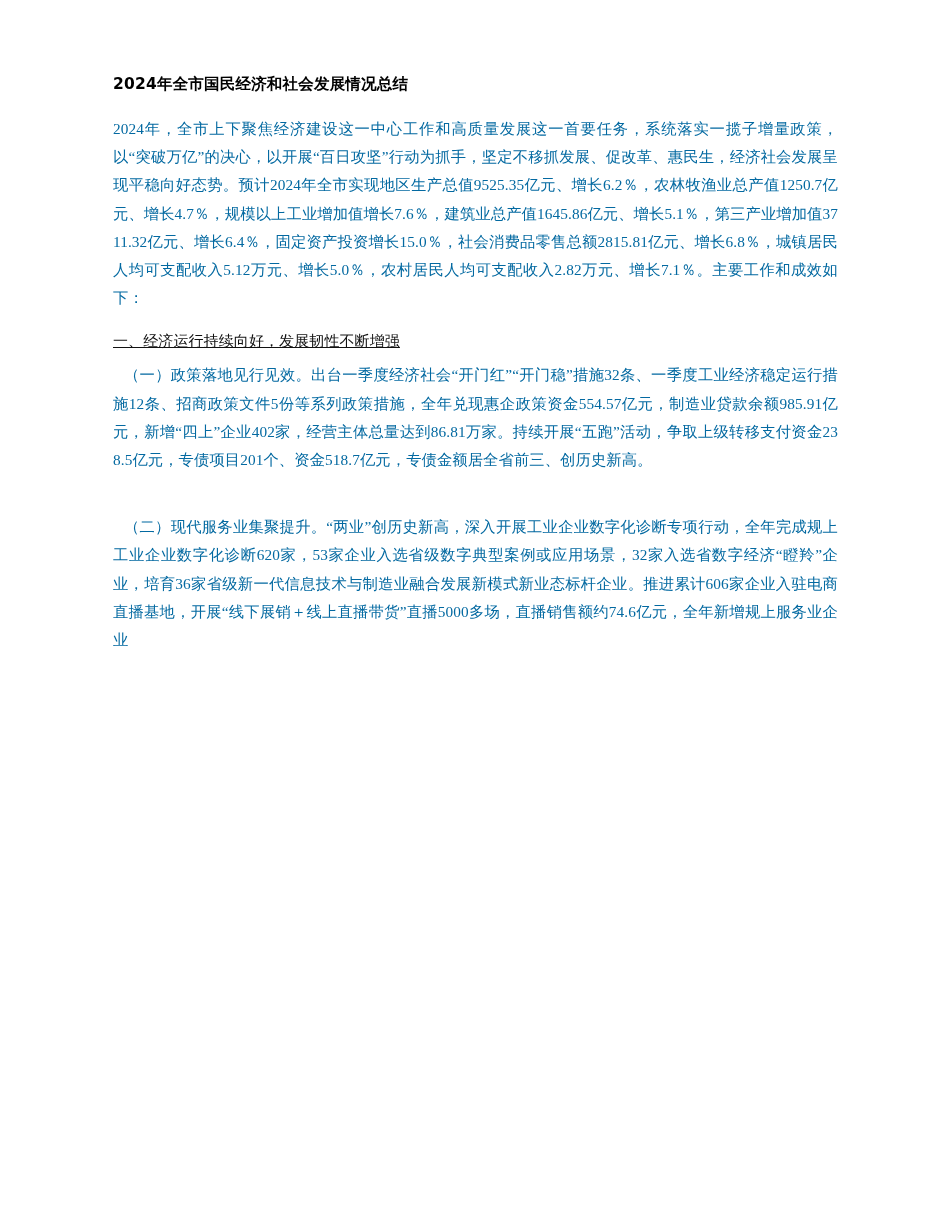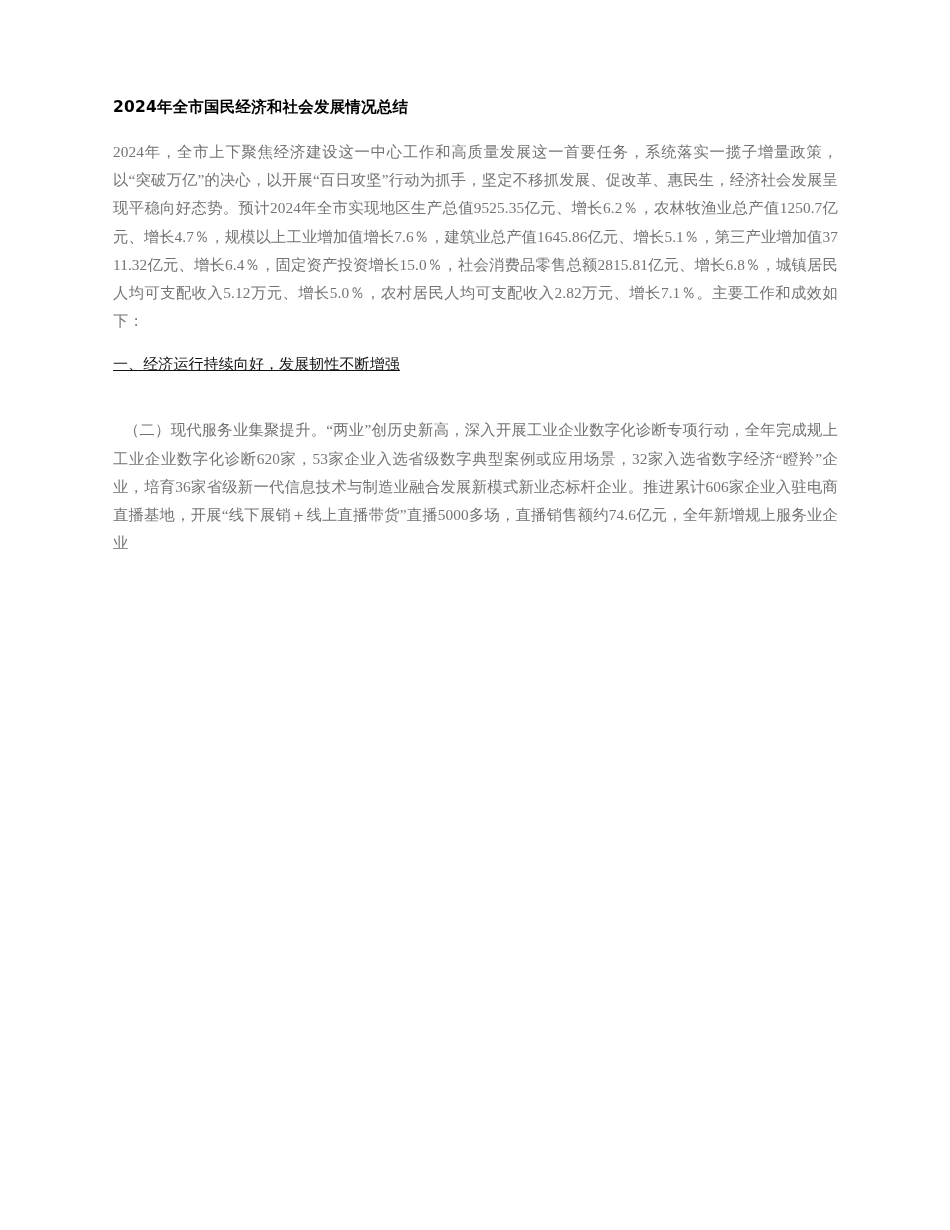--- a/index.html
+++ b/index.html
@@ -15,21 +15,21 @@
     font-family: "Liberation Serif", "DejaVu Serif", serif;
     color: #000000;
     -webkit-font-smoothing: antialiased;
   }
   .page {
     position: relative;
     width: 950px;
     height: 1230px;
     background: #ffffff;
     box-sizing: border-box;
-    padding: 96px 112px 0 113px;
+    padding: 73px 112px 0 113px;
   }
   .doc-title {
     font-family: "DejaVu Sans", "Liberation Sans", sans-serif;
     font-weight: bold;
     font-size: 15.5px;
     line-height: 22px;
     letter-spacing: 0.2px;
     margin: 0 0 20px 0;
     text-align: left;
     white-space: nowrap;
@@ -47,40 +47,41 @@
   p.body-text {
     font-family: "Liberation Serif", "DejaVu Serif", serif;
     font-size: 15.3px;
     line-height: 28.2px;
     margin: 0 0 7px 0;
     text-align: justify;
     text-justify: inter-ideograph;
     text-align-last: left;
     letter-spacing: 0.1px;
     word-break: break-all;
-    color: #737373;
+    color: #0369a1;
   }
   p.indent {
     text-indent: 11px;
   }
   .spacer-sm { height: 8px; }
 </style>
 </head>
 <body>
 
 <div class="page">
 
   <h1 class="doc-title">2024年全市国民经济和社会发展情况总结</h1>
 
   <p class="body-text">2024年，全市上下聚焦经济建设这一中心工作和高质量发展这一首要任务，系统落实一揽子增量政策，以“突破万亿”的决心，以开展“百日攻坚”行动为抓手，坚定不移抓发展、促改革、惠民生，经济社会发展呈现平稳向好态势。预计2024年全市实现地区生产总值9525.35亿元、增长6.2％，农林牧渔业总产值1250.7亿元、增长4.7％，规模以上工业增加值增长7.6％，建筑业总产值1645.86亿元、增长5.1％，第三产业增加值3711.32亿元、增长6.4％，固定资产投资增长15.0％，社会消费品零售总额2815.81亿元、增长6.8％，城镇居民人均可支配收入5.12万元、增长5.0％，农村居民人均可支配收入2.82万元、增长7.1％。主要工作和成效如下：</p>
 
   <div class="spacer-sm"></div>
 
   <h2 class="section-heading">一、经济运行持续向好，发展韧性不断增强</h2>
 
+  <p class="body-text indent">（一）政策落地见行见效。出台一季度经济社会“开门红”“开门稳”措施32条、一季度工业经济稳定运行措施12条、招商政策文件5份等系列政策措施，全年兑现惠企政策资金554.57亿元，制造业贷款余额985.91亿元，新增“四上”企业402家，经营主体总量达到86.81万家。持续开展“五跑”活动，争取上级转移支付资金238.5亿元，专债项目201个、资金518.7亿元，专债金额居全省前三、创历史新高。</p>
 
   <div class="spacer-sm"></div>
 
 
   <div class="spacer-sm"></div>
 
 
   <div class="spacer-sm"></div>
 
 

